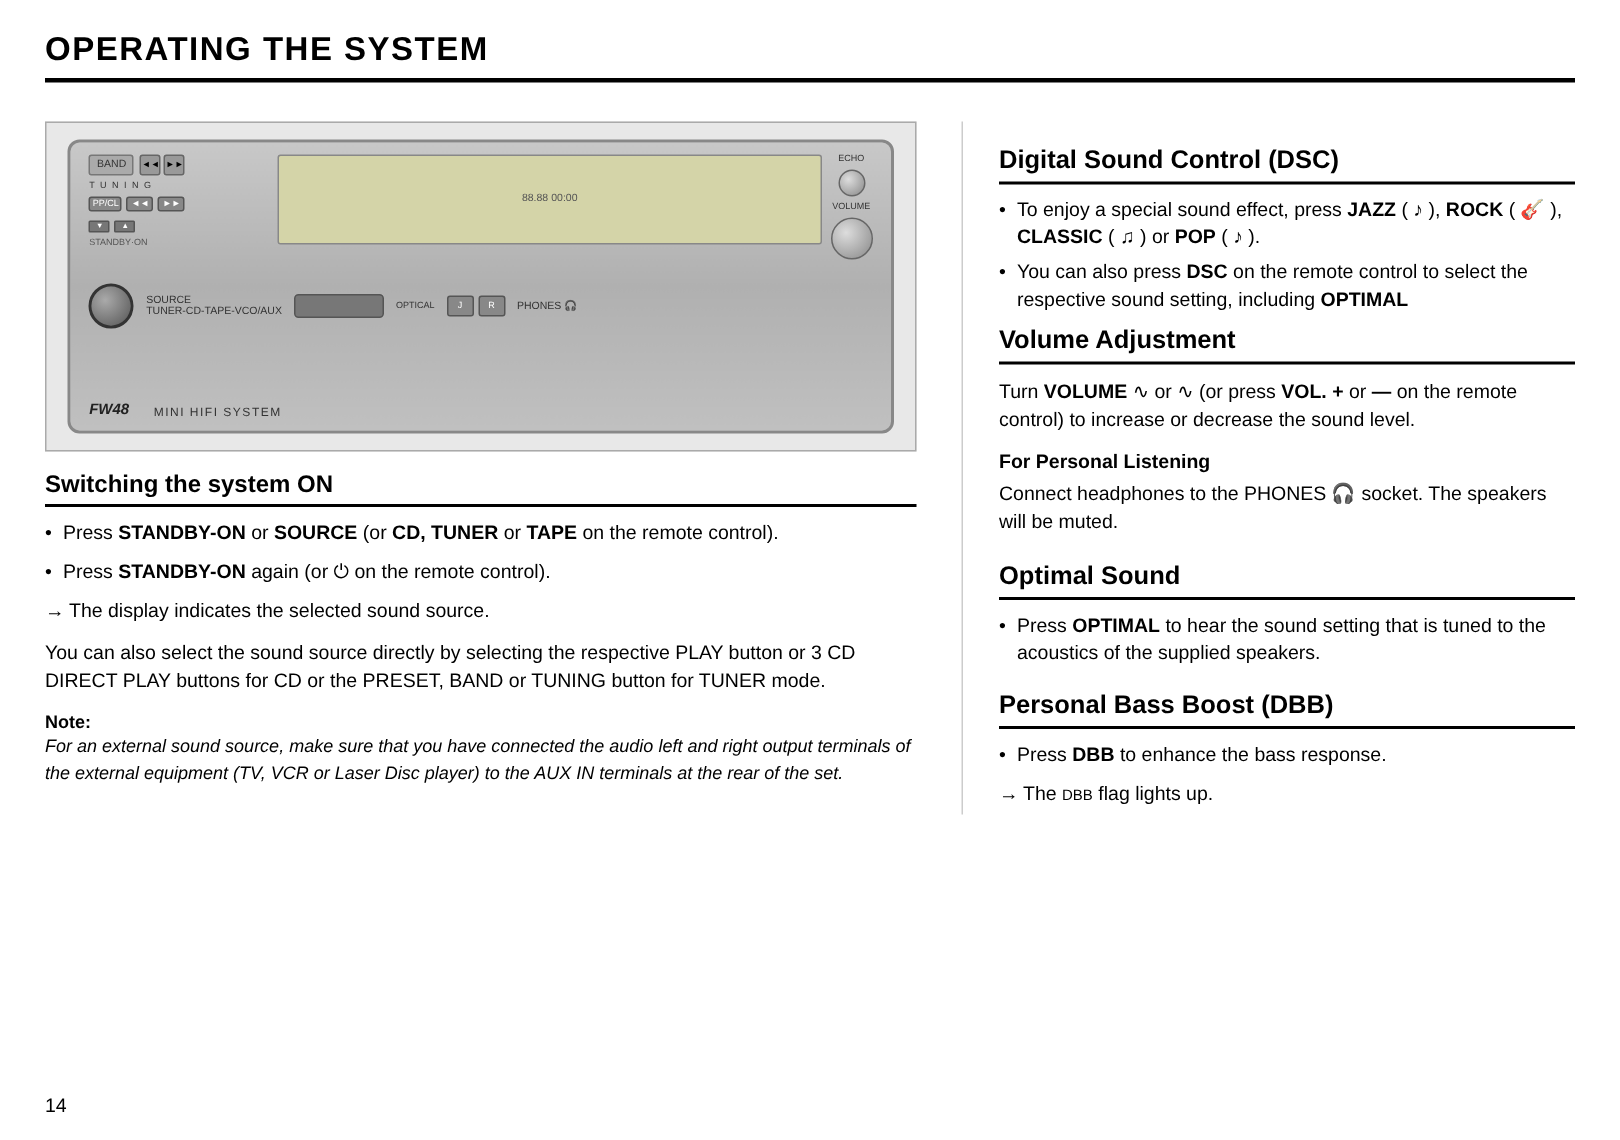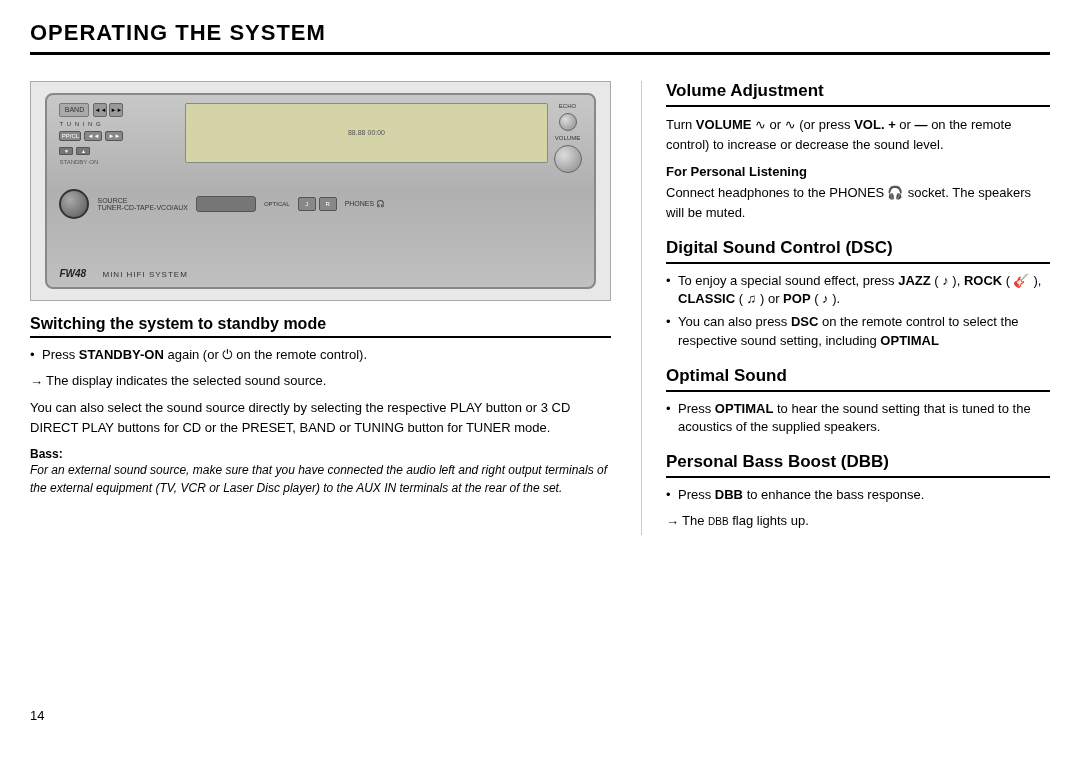--- a/index.html
+++ b/index.html
@@ -242,21 +242,21 @@
     }
 
     .subsection-bold {
       font-weight: 900;
       font-size: 13px;
       margin-bottom: 4px;
     }
 
     .page-number {
       position: fixed;
-      bottom: 37px;
+      bottom: 16px;
       left: 30px;
       font-size: 13px;
     }
   </style>
 </head>
 <body>
 
 <div style="position:relative;">
 
   <div class="side-tab">
@@ -324,68 +324,75 @@
           </div>
 
           <div class="fw48-label">
             <span>FW48</span>
           </div>
           <div class="mini-hifi-label">MINI HIFI SYSTEM</div>
         </div>
       </div>
 
 
-
-      <div>
-        <div class="section-heading">Switching the system to standby mode</div>
+      <div>
+        <div class="section-heading first">Switching the system ON</div>
+        <ul class="bullet-list">
+          <li>
+            Press <strong>STANDBY-ON</strong> or <strong>SOURCE</strong> (or <strong>CD, TUNER</strong> or <strong>TAPE</strong> on the remote control).
+          </li>
+        </ul>
+      </div>
+
+      <div>
         <ul class="bullet-list">
           <li>
             Press <strong>STANDBY-ON</strong> again (or ⏻ on the remote control).
           </li>
         </ul>
       </div>
 
       <div>
         <div class="arrow-item">The display indicates the selected sound source.</div>
         <div style="margin: 8px 0; line-height:1.5;">You can also select the sound source directly by selecting the respective PLAY button or 3 CD DIRECT PLAY buttons for CD or the PRESET, BAND or TUNING button for TUNER mode.</div>
         <div class="note-block">
-          <div class="note-label">Bass:</div>
+          <div class="note-label">Note:</div>
           <div class="note-italic">For an external sound source, make sure that you have connected the audio left and right output terminals of the external equipment (TV, VCR or Laser Disc player) to the AUX IN terminals at the rear of the set.</div>
         </div>
       </div>
     </div>
 
     <div class="right-column">
+
+      <div>
+        <div class="right-section-heading">Digital Sound Control (DSC)</div>
+        <ul class="bullet-list">
+          <li>
+            To enjoy a special sound effect, press <strong>JAZZ</strong> ( ♪ ), <strong>ROCK</strong> ( 🎸 ), <strong>CLASSIC</strong> ( ♫ ) or <strong>POP</strong> ( ♪ ).
+          </li>
+          <li>
+            You can also press <strong>DSC</strong> on the remote control to select the respective sound setting, including <strong>OPTIMAL</strong>
+          </li>
+        </ul>
+      </div>
 
       <div>
         <div class="right-section-heading first">Volume Adjustment</div>
         <p style="line-height:1.5;margin-bottom:10px;">
           Turn <strong>VOLUME</strong> ∿ or ∿ (or press <strong>VOL. +</strong> or <strong>—</strong> on the remote control) to increase or decrease the sound level.
         </p>
         <div>
           <div class="subsection-bold">For Personal Listening</div>
           <p style="line-height:1.5;">
             Connect headphones to the PHONES 🎧 socket. The speakers will be muted.
           </p>
         </div>
       </div>
 
       <div>
-        <div class="right-section-heading">Digital Sound Control (DSC)</div>
-        <ul class="bullet-list">
-          <li>
-            To enjoy a special sound effect, press <strong>JAZZ</strong> ( ♪ ), <strong>ROCK</strong> ( 🎸 ), <strong>CLASSIC</strong> ( ♫ ) or <strong>POP</strong> ( ♪ ).
-          </li>
-          <li>
-            You can also press <strong>DSC</strong> on the remote control to select the respective sound setting, including <strong>OPTIMAL</strong>
-          </li>
-        </ul>
-      </div>
-
-      <div>
         <div class="right-section-heading">Optimal Sound</div>
         <ul class="bullet-list">
           <li>
             Press <strong>OPTIMAL</strong> to hear the sound setting that is tuned to the acoustics of the supplied speakers.
           </li>
         </ul>
       </div>
 
       <div>
         <div class="right-section-heading">Personal Bass Boost (DBB)</div>

